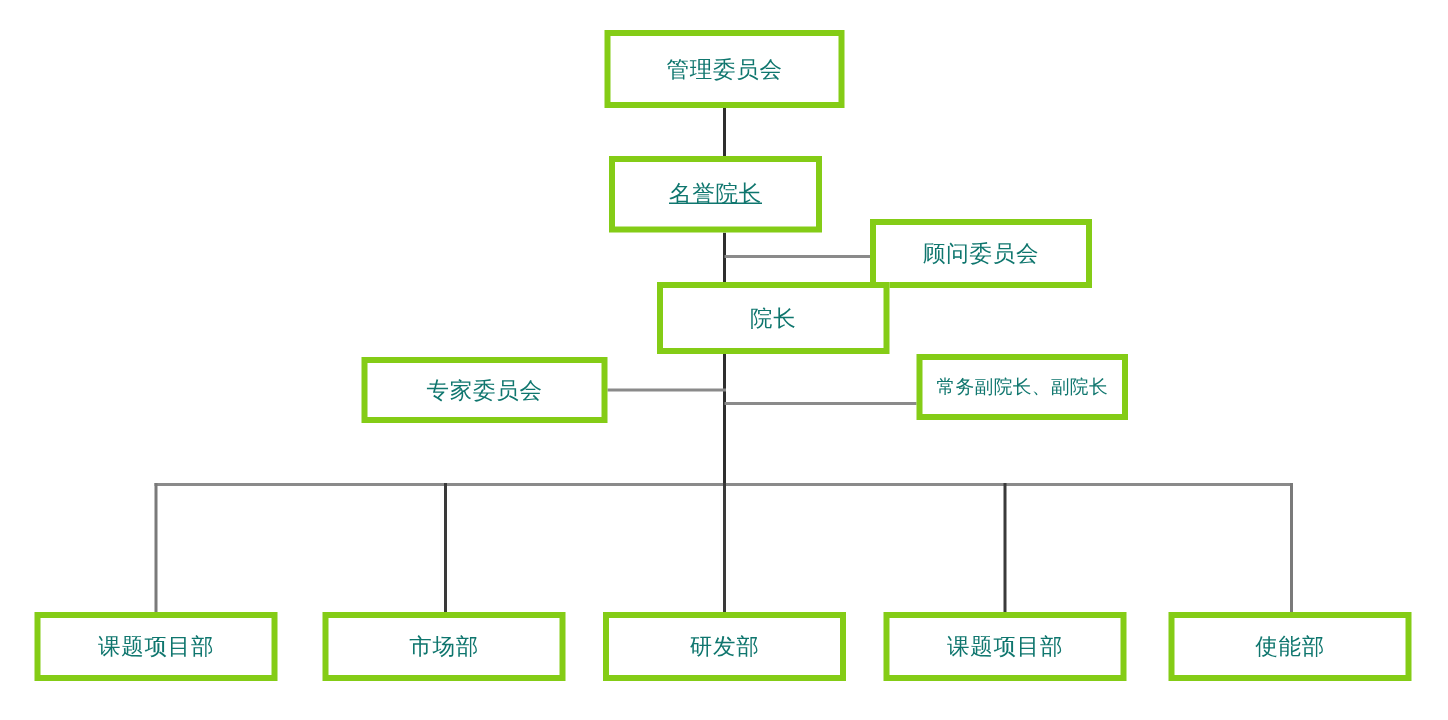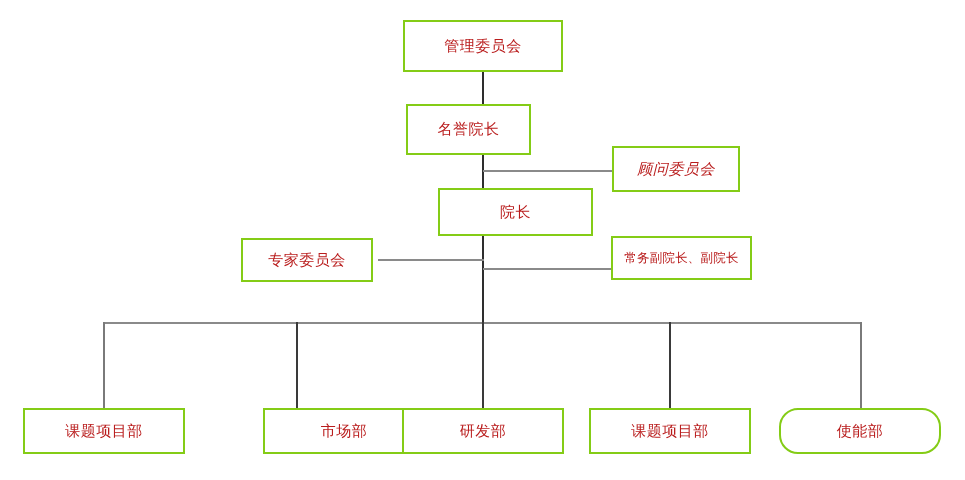--- a/index.html
+++ b/index.html
@@ -13,26 +13,26 @@
     overflow: hidden;
   }
   #chart {
     position: relative;
     width: 965px; height: 480px;
     background: #ffffff;
   }
   
   .node {
     position: absolute;
-    border: 2px solid #84cc16;
+    border: 4px solid #84cc16;
     background: #ffffff;
     display: flex;
     align-items: center;
     justify-content: center;
-    color: #b91c1c;
+    color: #0f766e;
     font-size: 15px;
     letter-spacing: 0.5px;
     line-height: 1;
     z-index: 3;
     white-space: nowrap;
   }
   .node.small { font-size: 12.5px; letter-spacing: 0.2px; }
 
   
   .conn {
@@ -64,33 +64,33 @@
   <div class="conn h-thick" style="left:103px; top:322px; width:759px;"></div>
 
   <div class="conn v-thick" style="left:103px; top:322px; height:86px;"></div>
   <div class="conn v-thin" style="left:296px; top:322px; height:86px;"></div>
   <div class="conn v-thin" style="left:482px; top:322px; height:86px;"></div>
   <div class="conn v-thin" style="left:669px; top:322px; height:86px;"></div>
   <div class="conn v-thick" style="left:860px; top:322px; height:86px;"></div>
 
   <div class="node" style="left:403px; top:20px; width:160px; height:52px;">管理委员会</div>
 
-  <div class="node" style="left:406px; top:104px; width:125px; height:51px;">名誉院长</div>
+  <div class="node" style="left:406px; top:104px; width:142px; height:51px;text-decoration:underline;">名誉院长</div>
 
-  <div class="node" style="left:612px; top:146px; width:128px; height:46px;font-style:italic;">顾问委员会</div>
+  <div class="node" style="left:580px; top:146px; width:148px; height:46px;">顾问委员会</div>
 
   <div class="node" style="left:406px; top:188px; width:155px; height:48px;margin-left:32px;">院长</div>
 
-  <div class="node" style="left:241px; top:238px; width:132px; height:44px;">专家委员会</div>
+  <div class="node" style="left:241px; top:238px; width:164px; height:44px;">专家委员会</div>
 
   <div class="node small" style="left:611px; top:236px; width:141px; height:44px;">常务副院长、副院长</div>
 
   <div class="node" style="left:23px; top:408px; width:162px; height:46px;">课题项目部</div>
 
-  <div class="node" style="left:215px; top:408px; width:162px; height:46px;margin-left:48px;">市场部</div>
+  <div class="node" style="left:215px; top:408px; width:162px; height:46px;">市场部</div>
 
   <div class="node" style="left:402px; top:408px; width:162px; height:46px;">研发部</div>
 
   <div class="node" style="left:589px; top:408px; width:162px; height:46px;">课题项目部</div>
 
-  <div class="node" style="left:779px; top:408px; width:162px; height:46px;border-radius:19px;">使能部</div>
+  <div class="node" style="left:779px; top:408px; width:162px; height:46px;">使能部</div>
 
 </div>
 
 </body></html>

